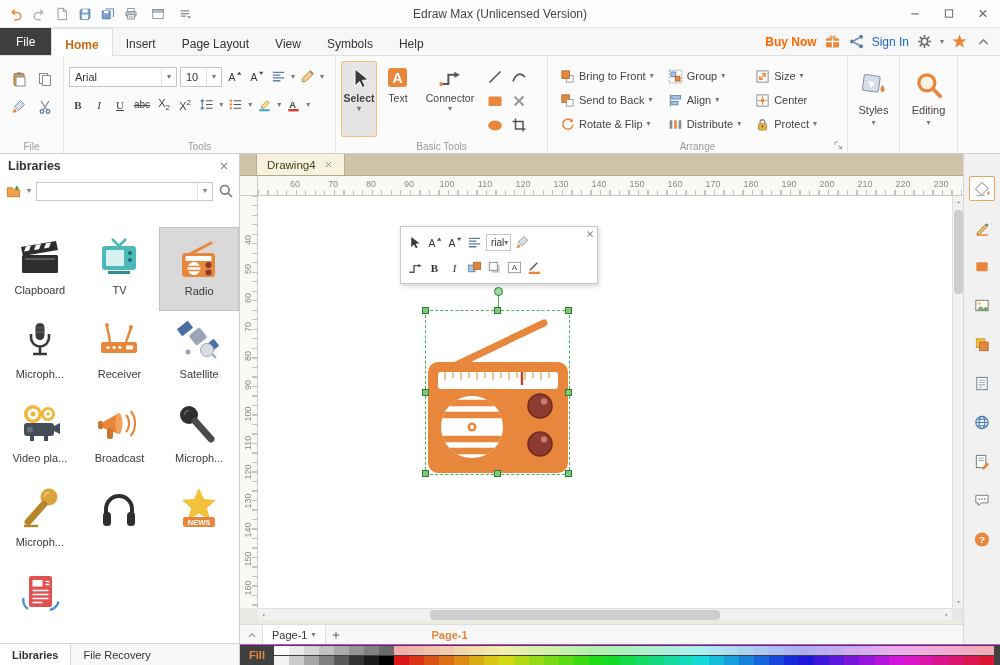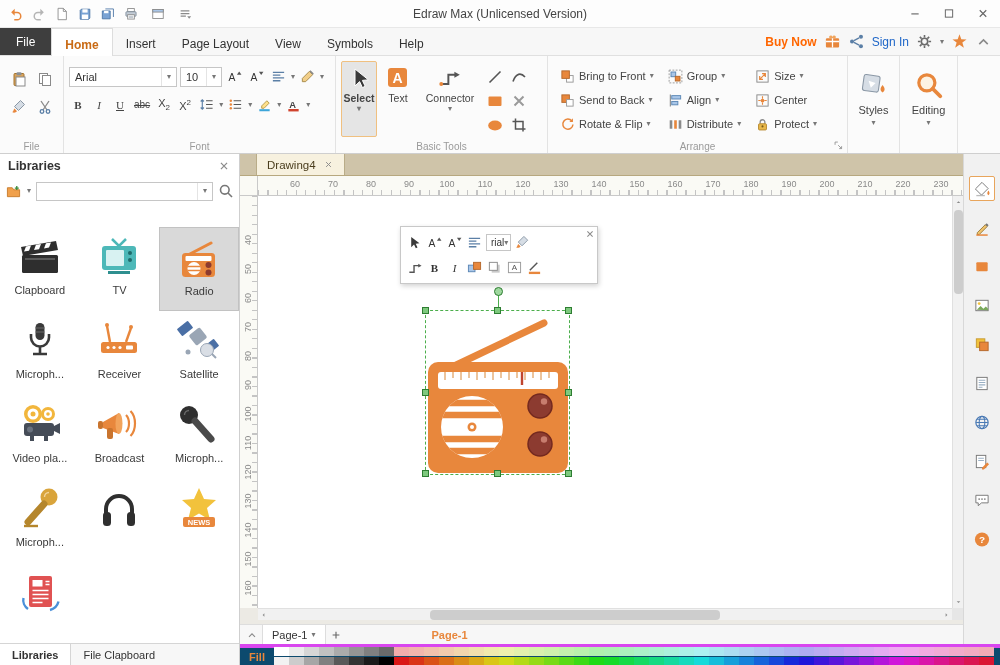--- a/index.html
+++ b/index.html
@@ -112,21 +112,21 @@
 
 .page-bar{position:absolute;left:0;right:0;top:470px;height:20px;background:#f7f7f7;border-top:1px solid #ddd;display:flex;align-items:center;font-size:11px;gap:2px;padding-left:4px;}
 .pb-btn{width:16px;height:16px;padding:2px;}
 .pb-tab{display:inline-flex;align-items:center;gap:4px;height:100%;padding:0 9px;background:#fff;border-left:1px solid #ddd;border-right:1px solid #ddd;color:#333;}
 .pb-active{margin-left:86px;color:#e8873c;font-weight:bold;}
 
 .right-sidebar{position:absolute;right:0;top:154px;width:37px;bottom:21px;background:#f1f1f1;border-left:1px solid #d8d8d8;display:flex;flex-direction:column;align-items:center;padding-top:22px;gap:14px;}
 .rs-btn{width:26px;height:25px;padding:3px;border:1px solid transparent;border-radius:2px;}
 .rs-btn.selected{background:#fff;border-color:#e8a55c;}
 
-.palette-bar{position:absolute;left:240px;bottom:0;width:760px;height:21px;background:#0c4a6e;border-top:4px solid #d946ef;display:flex;align-items:center;}
+.palette-bar{position:absolute;left:240px;bottom:0;width:760px;height:21px;background:#404040;border-top:1px solid #d946ef;display:flex;align-items:center;}
 .palette-label{width:34px;text-align:center;color:#e8873c;font-weight:bold;font-size:11px;}
 .swatches{display:flex;flex-direction:column;gap:1px;}
 .swrow{display:flex;height:9px;}
 .sw{width:15px;height:9px;}
 </style>
 </head>
 <body>
 
 <div class="app">
 
@@ -364,21 +364,21 @@
           </span>
           <span class="darr">▾</span>
           <span class="fbtn icn">
             <svg viewBox="0 0 16 16">
               <text x="3.5" y="11.5" font-size="10" font-weight="bold" font-family="Liberation Sans,sans-serif" fill="#444">A</text>
               <rect x="2.5" y="12.8" width="11" height="2.6" fill="#d0432e"></rect>
             </svg>
           </span>
           <span class="darr">▾</span>
         </div>
-      <div class="glabel">Font</div>
+      <div class="glabel">Tools</div>
     </div>
     <div class="rgroup g-basic">
       <div class="bigbtn sel">
         <span class="bicon js-icon">
             <svg viewBox="0 0 24 24">
               <path d="M8 3v17l4.6-4.4 2.8 6 2.8-1.3-2.8-5.9 6-.6z" fill="#3a3a3a" stroke="#fff"></path>
             </svg>
           </span>
         <span class="blabel">Select</span>
         <span class="darr">▾</span>
@@ -763,21 +763,21 @@
               <rect x="16.5" y="11" width="10" height="6.5" fill="#fff"></rect>
               <path d="M29.5 12.5h4M29.5 15.5h4M16.5 21.5h16M16.5 25.5h16M16.5 29.5h16M16.5 33.5h10" stroke="#fff" stroke-width="1.6"></path>
               <path d="M34 41c4-1 7.5-4.5 8.5-8.5" stroke="#4a90d9" stroke-width="2.4" fill="none"></path>
             </svg>
           </span>
           <div class="llabel"></div>
         </div>
       </div>
     <div class="lp-footer">
       <span class="ftab active">Libraries</span>
-      <span class="ftab">File Clapboard</span>
+      <span class="ftab">File Recovery</span>
     </div>
   </div>
 
   <div class="canvas-region">
     <div class="doc-tabs">
       <div class="doc-tab">
         <span>Drawing4</span>
         <span class="tab-close js-icon">
             <svg viewBox="0 0 16 16">
               <path d="M4.5 4.5l7 7M11.5 4.5l-7 7" stroke="#8a8a8a" stroke-width="1.4"></path>

